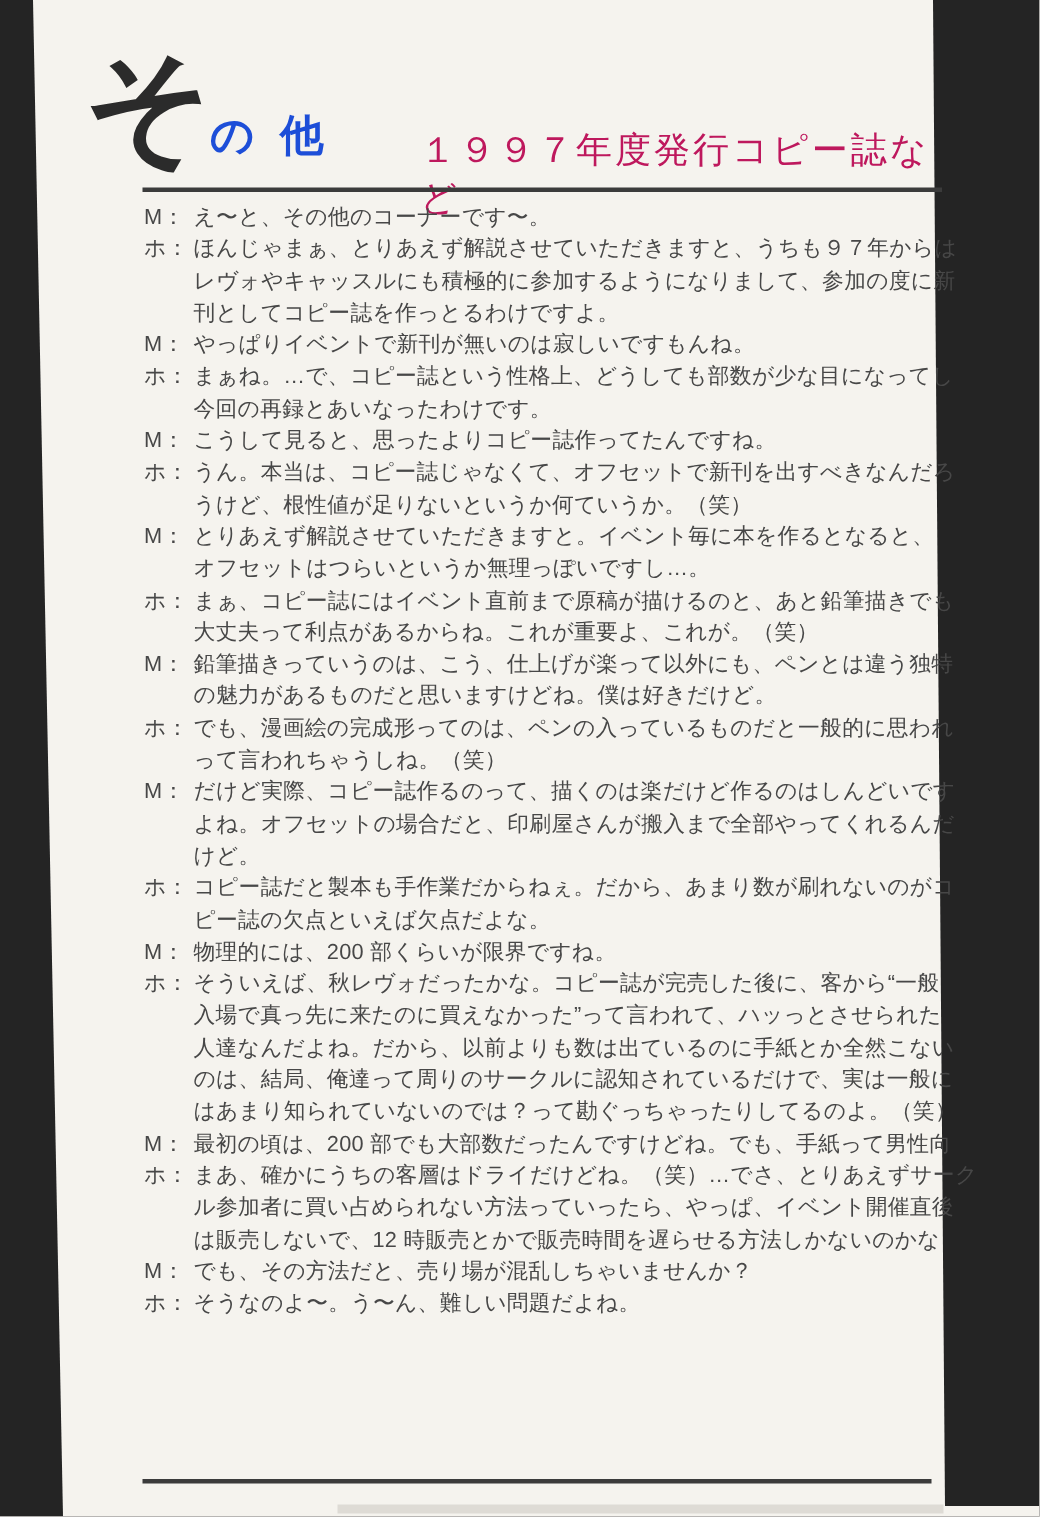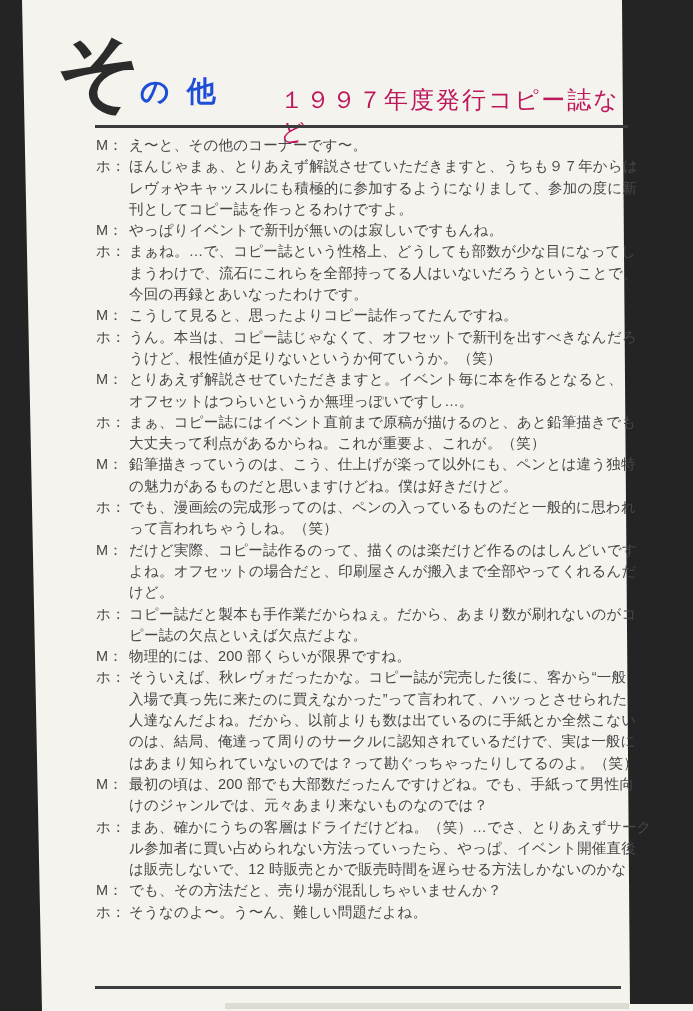--- a/index.html
+++ b/index.html
@@ -85,24 +85,20 @@
       <div class="dlg-row">
         <span class="spk">M：</span>
         <span class="txt">やっぱりイベントで新刊が無いのは寂しいですもんね。</span>
       </div>
       <div class="dlg-row">
         <span class="spk">ホ：</span>
         <span class="txt">まぁね。…で、コピー誌という性格上、どうしても部数が少な目になってし</span>
       </div>
       <div class="dlg-row">
         <span class="spk"></span>
-        <span class="txt">まうわけで、流石にこれらを全部持ってる人はいないだろうということで、</span>
-      </div>
-      <div class="dlg-row">
-        <span class="spk"></span>
         <span class="txt">今回の再録とあいなったわけです。</span>
       </div>
       <div class="dlg-row">
         <span class="spk">M：</span>
         <span class="txt">こうして見ると、思ったよりコピー誌作ってたんですね。</span>
       </div>
       <div class="dlg-row">
         <span class="spk">ホ：</span>
         <span class="txt">うん。本当は、コピー誌じゃなくて、オフセットで新刊を出すべきなんだろ</span>
       </div>
@@ -182,24 +178,20 @@
         <span class="spk"></span>
         <span class="txt">のは、結局、俺達って周りのサークルに認知されているだけで、実は一般に</span>
       </div>
       <div class="dlg-row">
         <span class="spk"></span>
         <span class="txt">はあまり知られていないのでは？って勘ぐっちゃったりしてるのよ。（笑）</span>
       </div>
       <div class="dlg-row">
         <span class="spk">M：</span>
         <span class="txt">最初の頃は、200 部でも大部数だったんですけどね。でも、手紙って男性向</span>
-      </div>
-      <div class="dlg-row">
-        <span class="spk"></span>
-        <span class="txt">けのジャンルでは、元々あまり来ないものなのでは？</span>
       </div>
       <div class="dlg-row">
         <span class="spk">ホ：</span>
         <span class="txt">まあ、確かにうちの客層はドライだけどね。（笑）…でさ、とりあえずサーク</span>
       </div>
       <div class="dlg-row">
         <span class="spk"></span>
         <span class="txt">ル参加者に買い占められない方法っていったら、やっぱ、イベント開催直後</span>
       </div>
       <div class="dlg-row">

